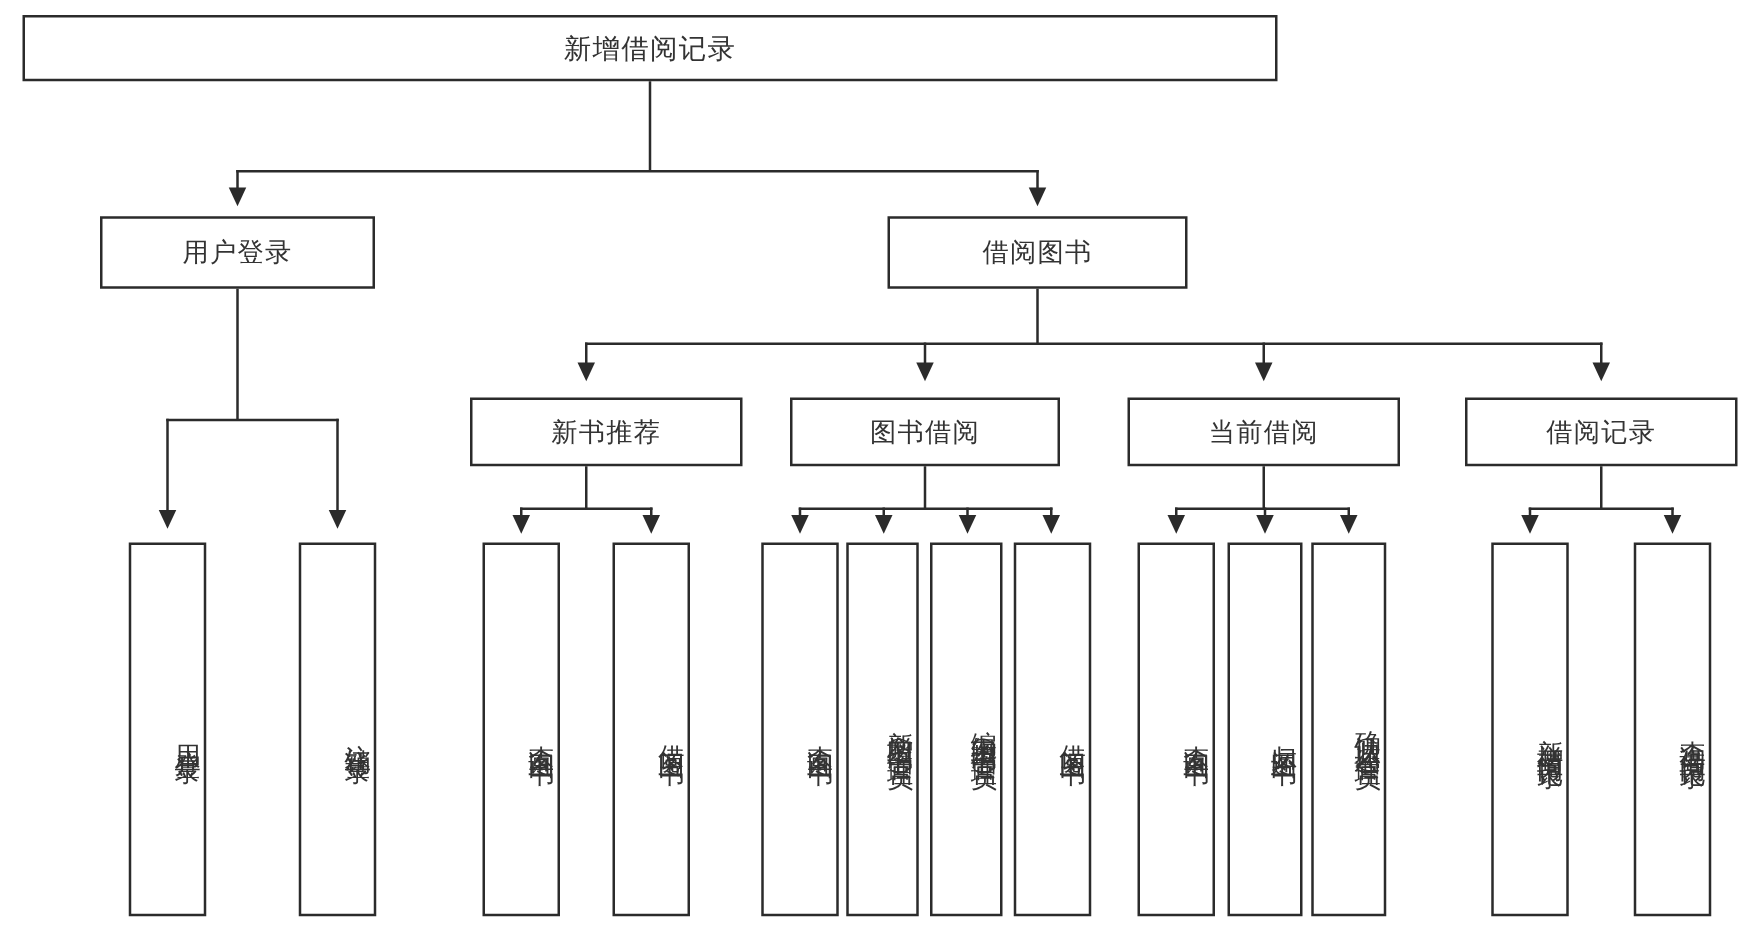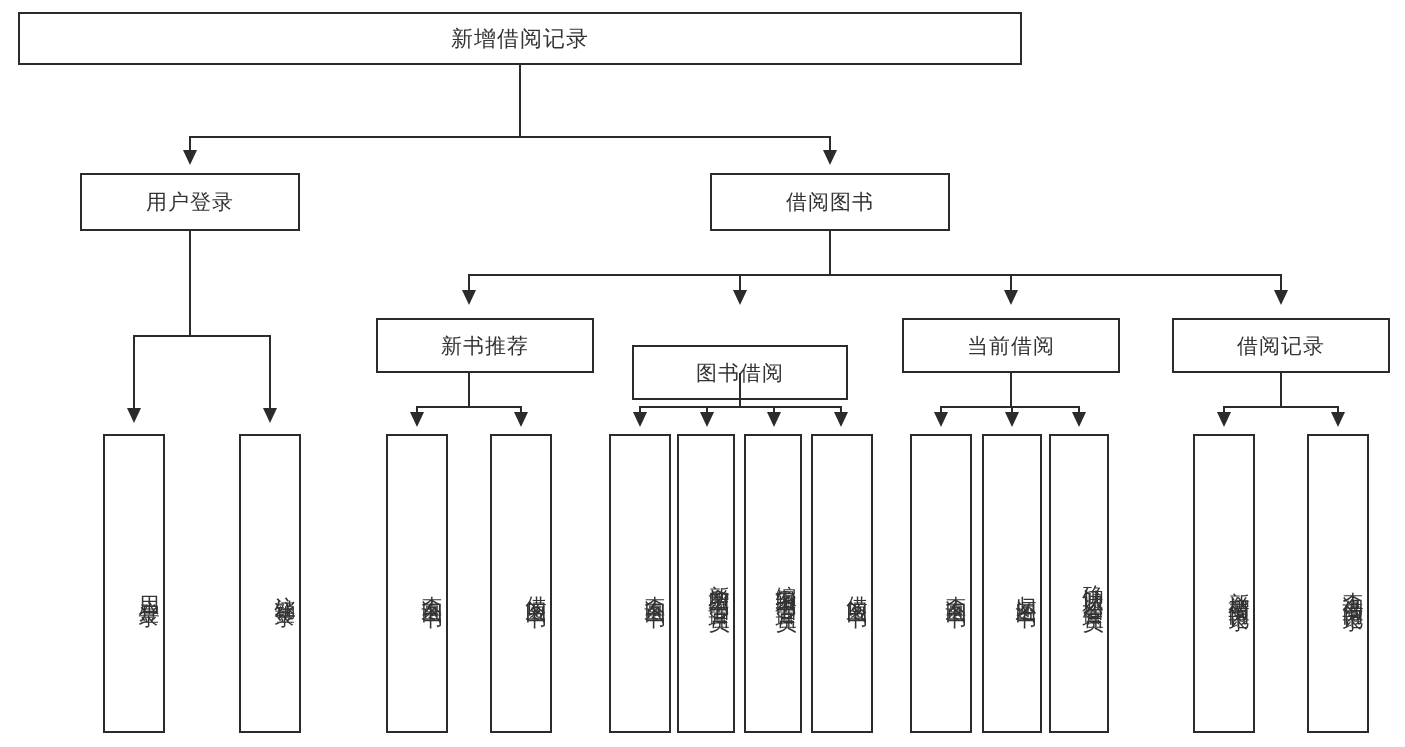--- a/index.html
+++ b/index.html
@@ -114,21 +114,21 @@
   <div class="arrow" style="left:733px; top:290px;"></div>
 
   <div class="ln v" style="left:1010px; top:274px; width:2px; height:18px;"></div>
   <div class="arrow" style="left:1004px; top:290px;"></div>
 
   <div class="ln v" style="left:1280px; top:274px; width:2px; height:18px;"></div>
   <div class="arrow" style="left:1274px; top:290px;"></div>
 
   <div class="node horiz" style="left:376px; top:318px; width:218px; height:55px;">新书推荐</div>
 
-  <div class="node horiz" style="left:632px; top:318px; width:216px; height:55px;margin-top:27px;">图书借阅</div>
+  <div class="node horiz" style="left:632px; top:318px; width:216px; height:55px;">图书借阅</div>
 
   <div class="node horiz" style="left:902px; top:318px; width:218px; height:55px;">当前借阅</div>
 
   <div class="node horiz" style="left:1172px; top:318px; width:218px; height:55px;">借阅记录</div>
 
   <div class="ln v" style="left:468px; top:373px; width:2px; height:34px;"></div>
   <div class="ln h" style="left:416px; top:406px; width:106px; height:2px;"></div>
   <div class="ln v" style="left:416px; top:406px; width:2px; height:8px;"></div>
   <div class="arrow" style="left:410px; top:412px;"></div>
   <div class="ln v" style="left:520px; top:406px; width:2px; height:8px;"></div>

